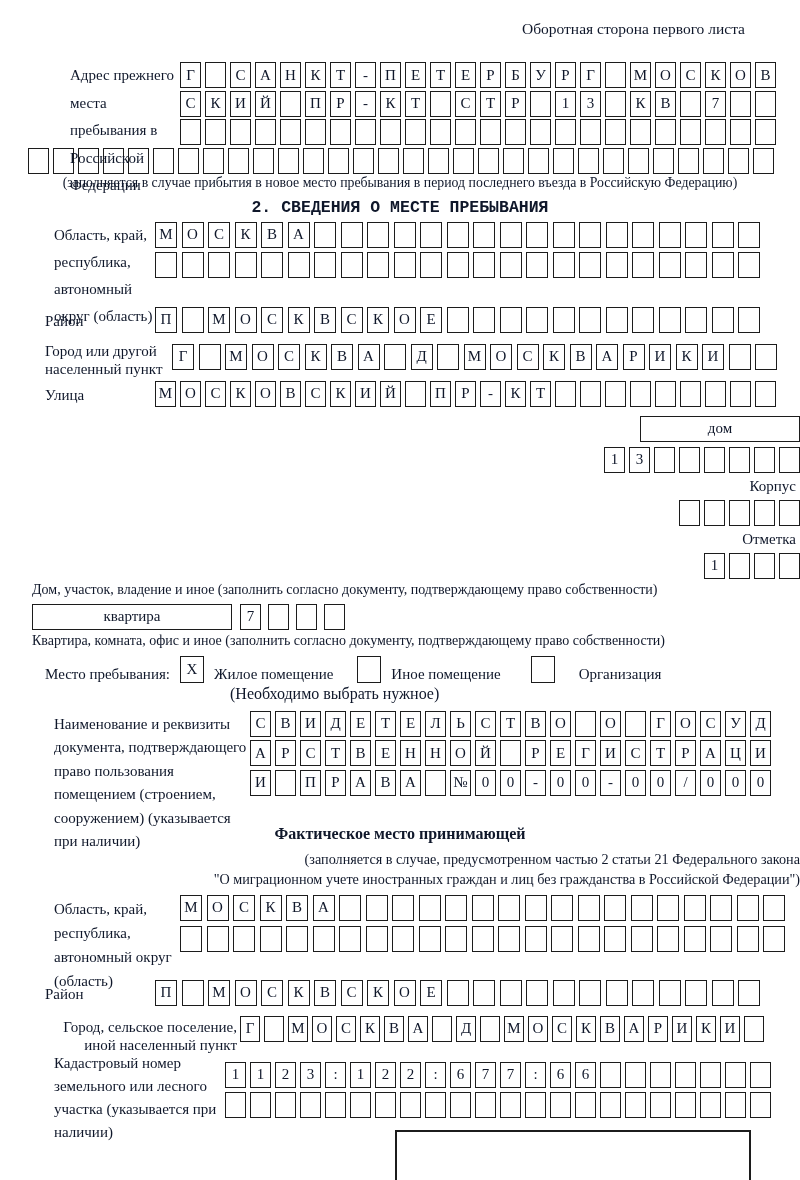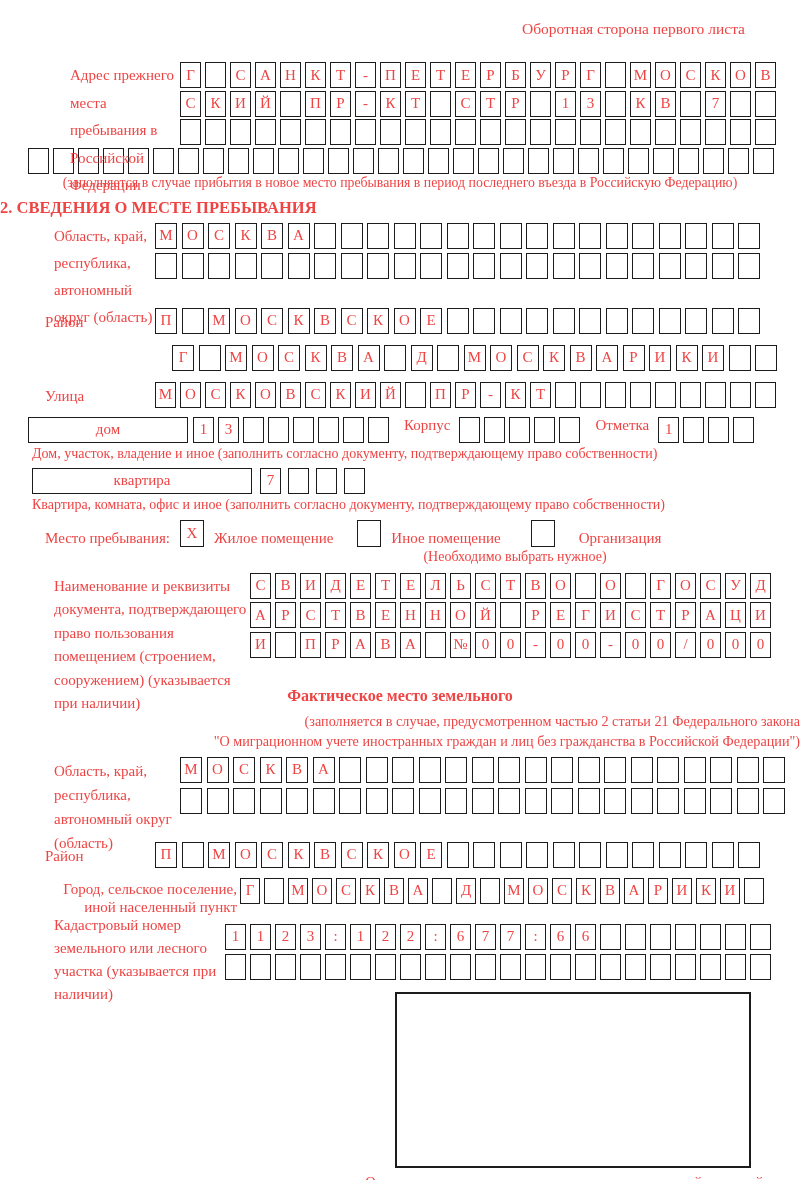--- a/index.html
+++ b/index.html
@@ -1,18 +1,18 @@
 <!DOCTYPE html>
 <html><head>
 <meta charset="utf-8">
 <style>
   * { box-sizing: border-box; }
   html,body { margin:0; padding:0; background:#fff; }
   .page {
-    width:800px; height:1180px; background:#ffffff; color:#ef4444;
+    width:800px; height:1180px; background:#ffffff; color:#0f172a;
     font-family:"Liberation Serif","DejaVu Serif",serif;
     font-size:15px; position:relative; overflow:hidden;
   }
   .backside-note { text-align:right; padding:20px 55px 0 0; font-size:15.5px; }
 
   
   .cellrow { display:flex; gap:4px; margin-bottom:3px; }
   .cell {
     flex:none; width:21px; height:26px; border:1.7px solid #1c1c1c;
     display:flex; align-items:center; justify-content:center;
@@ -24,52 +24,52 @@
   .flabel { flex:none; line-height:20px; padding-top:2px; }
 
   
   .block1 { margin:24px 0 0 0; position:relative; }
   .block1 .flabel { position:absolute; left:70px; top:0; width:112px; line-height:27.5px; padding:0; }
   .block1 .rows { margin-left:180px; }
   .block1 .cellrow { margin-bottom:2.5px; }
   .fullwidth-row { margin:0 0 0 28px; }
   .small-note { font-size:13.8px; text-align:center; margin-top:1px; }
 
-  .sec-title { font-weight:bold; font-size:16.5px; margin:7px 0 5px 0; }
+  .sec-title { text-align:center; font-weight:bold; font-size:16.5px; margin:7px 0 5px 0;font-family:Liberation Mono, monospace; }
 
   .group { position:relative; margin-left:45px; }
   .group .flabel { position:absolute; left:9px; top:0; }
 
   .oblast-group { margin-top:3px; min-height:76px; }
   .oblast-group .flabel { width:108px; line-height:27px; padding-top:0; }
   .oblast-group .rows { margin-left:110px; }
   .oblast-group .cellrow { margin-bottom:4px; }
 
   .line-row { position:relative; margin-left:45px; margin-top:9px; min-height:28px; }
   .line-row .flabel { position:absolute; left:0; top:3px; width:130px; line-height:18px; }
 
   
-  .house-row { display:flex; align-items:flex-start; margin:7px 0 0 28px; gap:5px; }
+  .house-row { display:flex; align-items:flex-end; margin:7px 0 0 20px; gap:5px;flex-direction:column; }
   .labelbox {
     border:1.7px solid #1c1c1c; height:26px; display:flex; align-items:center;
     justify-content:center; font-size:15px; background:#fff;
   }
   .labelbox.dom { width:160px; }
-  .labelbox.kv  { width:220px; }
+  .labelbox.kv  { width:200px; }
   .inline-lbl { padding:0 4px 0 10px; }
   .house-note { font-size:14px; margin:3px 0 0 32px; }
   .apt-row { display:flex; align-items:center; margin:6px 0 0 32px; gap:8px; }
 
   
   .place-row { display:flex; align-items:flex-end; margin:7px 0 0 45px; gap:10px; }
   .checkbox {
     flex:none; width:24px; height:27px; border:1.7px solid #1c1c1c;
     display:flex; align-items:center; justify-content:center; font-size:15px;
   }
-  .place-note { margin:2px 0 0 230px; font-size:14px;text-align:center; }
+  .place-note { margin:2px 0 0 230px; font-size:16px; }
 
   
   .doc-group { margin-top:8px; min-height:100px; }
   .doc-group .flabel { width:200px; line-height:23.5px; }
   .doc-group .rows { margin-left:205px; }
   .doc-group .cellrow { margin-bottom:3.5px; }
 
   .actual-title { text-align:center; font-weight:bold; font-size:16px; margin:14px 0 6px 0; }
   .actual-note { text-align:right; font-size:14.2px; line-height:20px; }
 
@@ -301,20 +301,21 @@
         <span class="cell"></span>
         <span class="cell"></span>
         <span class="cell"></span>
         <span class="cell"></span>
         <span class="cell"></span>
         <span class="cell"></span>
       </div>
   </div>
 
   <div class="line-row">
+    <div class="flabel" style="top:-4px">Город или другой населенный пункт</div>
     <div class="cellrow cells-lg" style="margin-left:127px">
         <span class="cell">Г</span>
         <span class="cell"></span>
         <span class="cell">М</span>
         <span class="cell">О</span>
         <span class="cell">С</span>
         <span class="cell">К</span>
         <span class="cell">В</span>
         <span class="cell">А</span>
         <span class="cell"></span>
@@ -486,21 +487,21 @@
           <span class="cell">0</span>
           <span class="cell">0</span>
           <span class="cell">/</span>
           <span class="cell">0</span>
           <span class="cell">0</span>
           <span class="cell">0</span>
         </div>
     </div>
   </div>
 
-  <div class="actual-title">Фактическое место земельного</div>
+  <div class="actual-title">Фактическое место принимающей</div>
   <div class="actual-note">(заполняется в случае, предусмотренном частью 2 статьи 21 Федерального закона</div>
   <div class="actual-note">"О миграционном учете иностранных граждан и лиц без гражданства в Российской Федерации")</div>
 
   <div class="group oblast2-group">
     <div class="flabel">Область, край, республика, автономный округ (область)</div>
     <div class="rows">
       <div class="cellrow cells-lg">
           <span class="cell">М</span>
           <span class="cell">О</span>
           <span class="cell">С</span>

